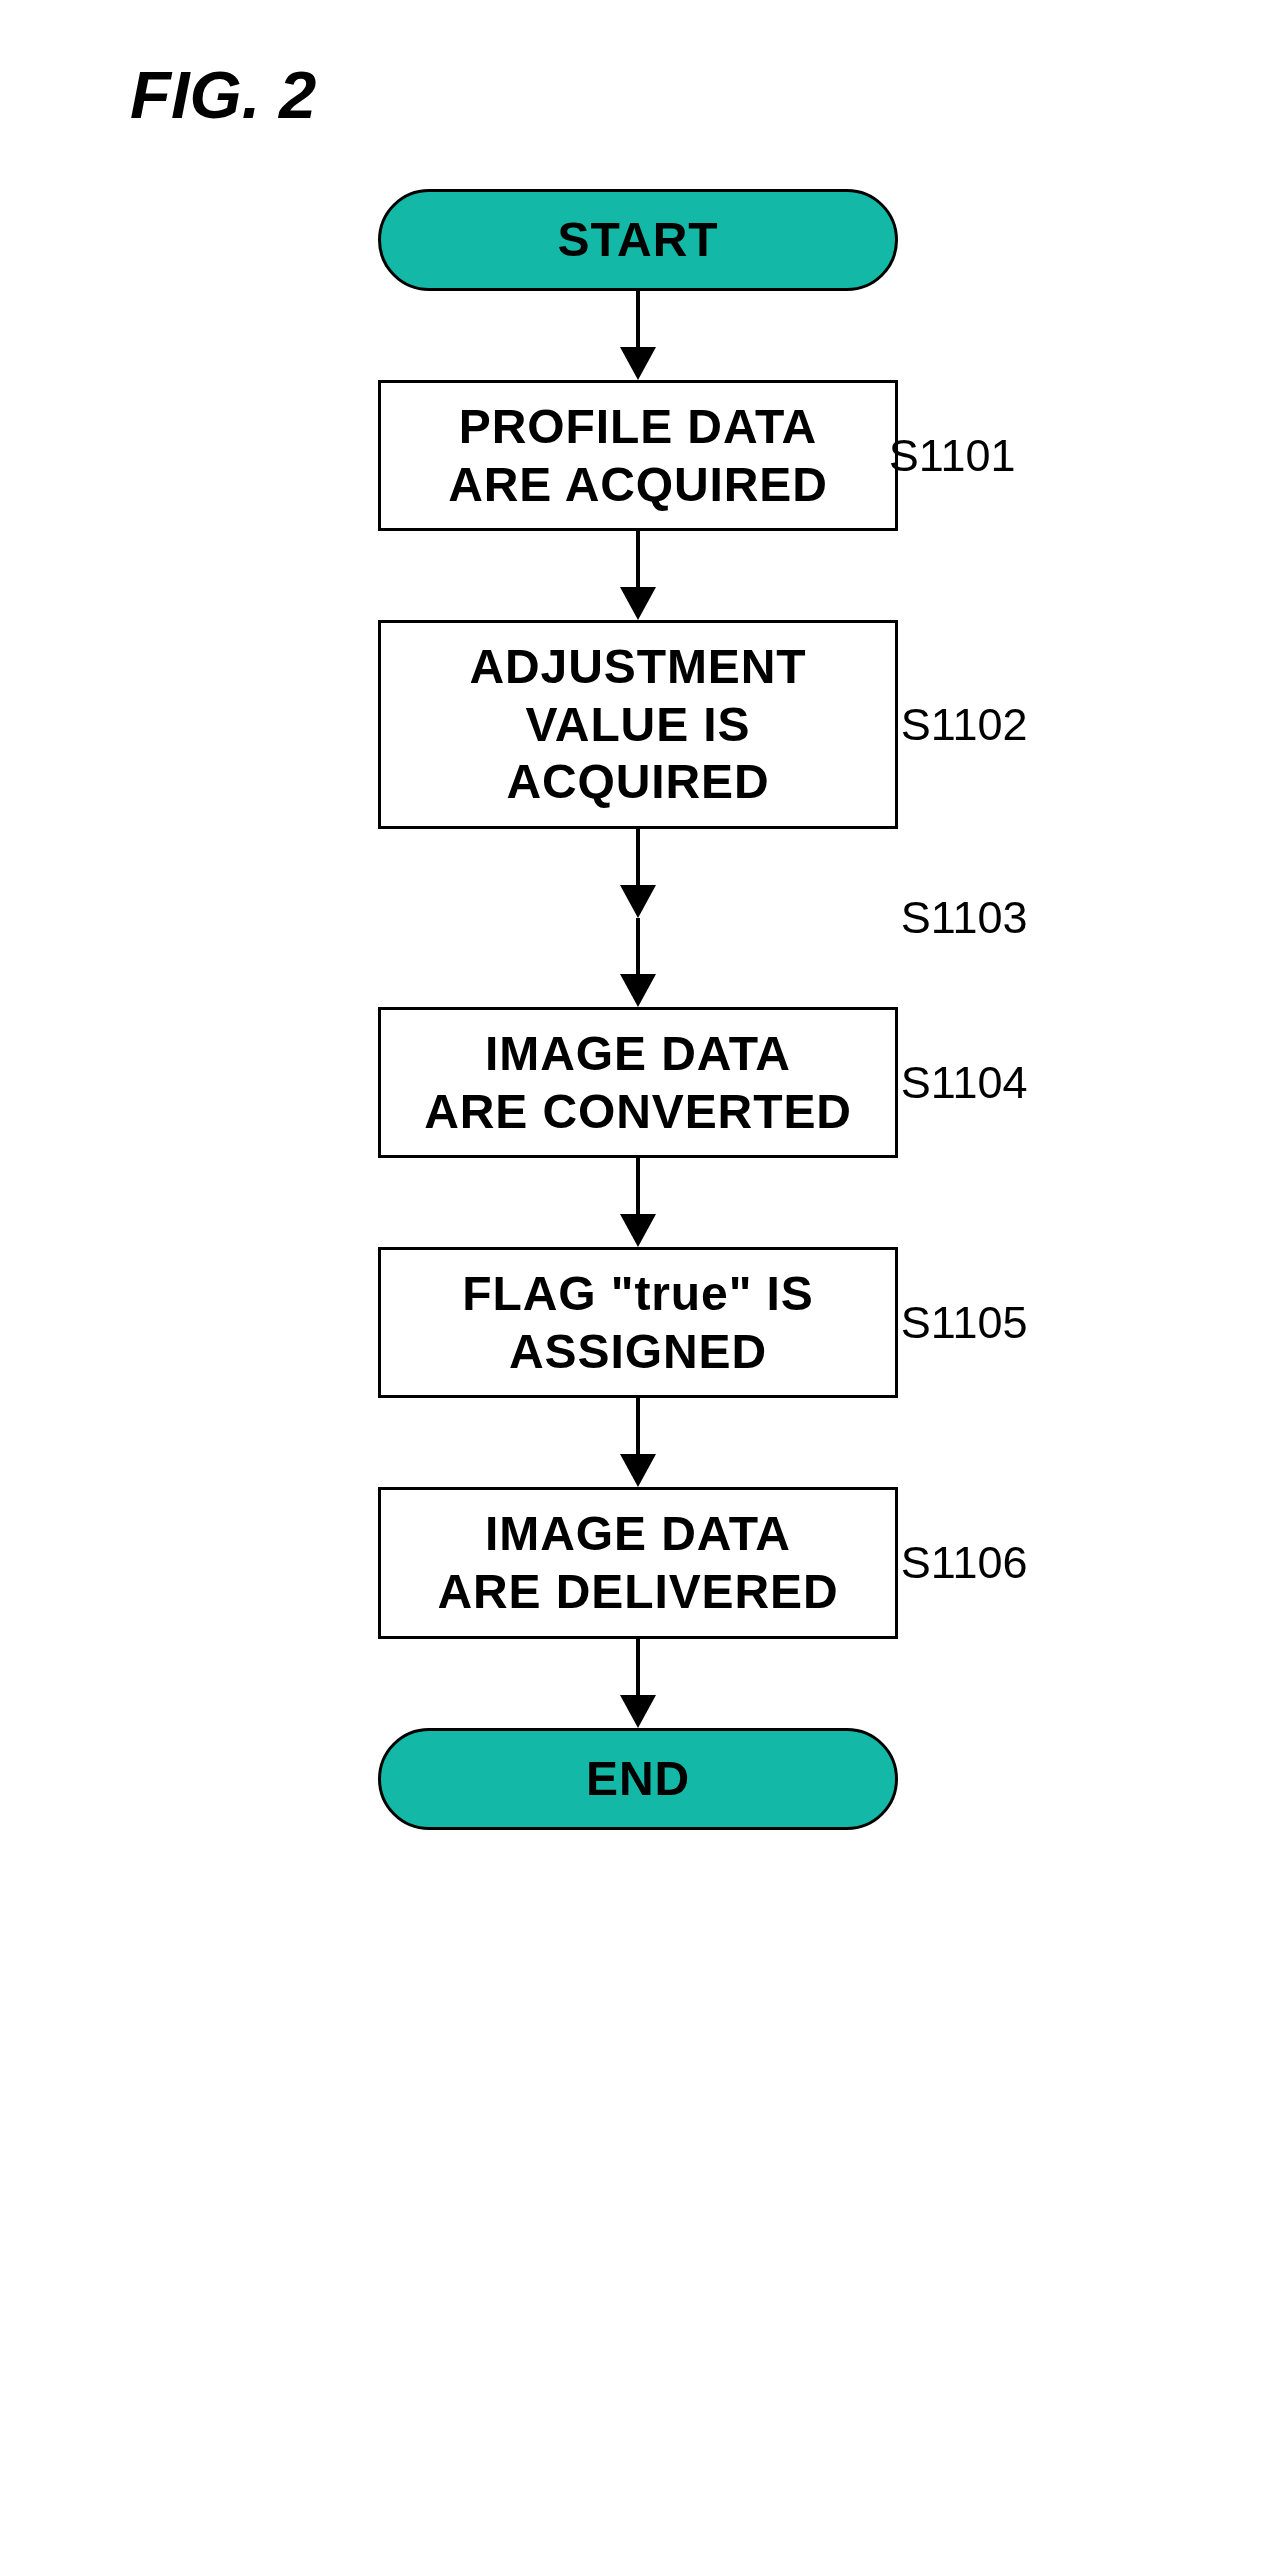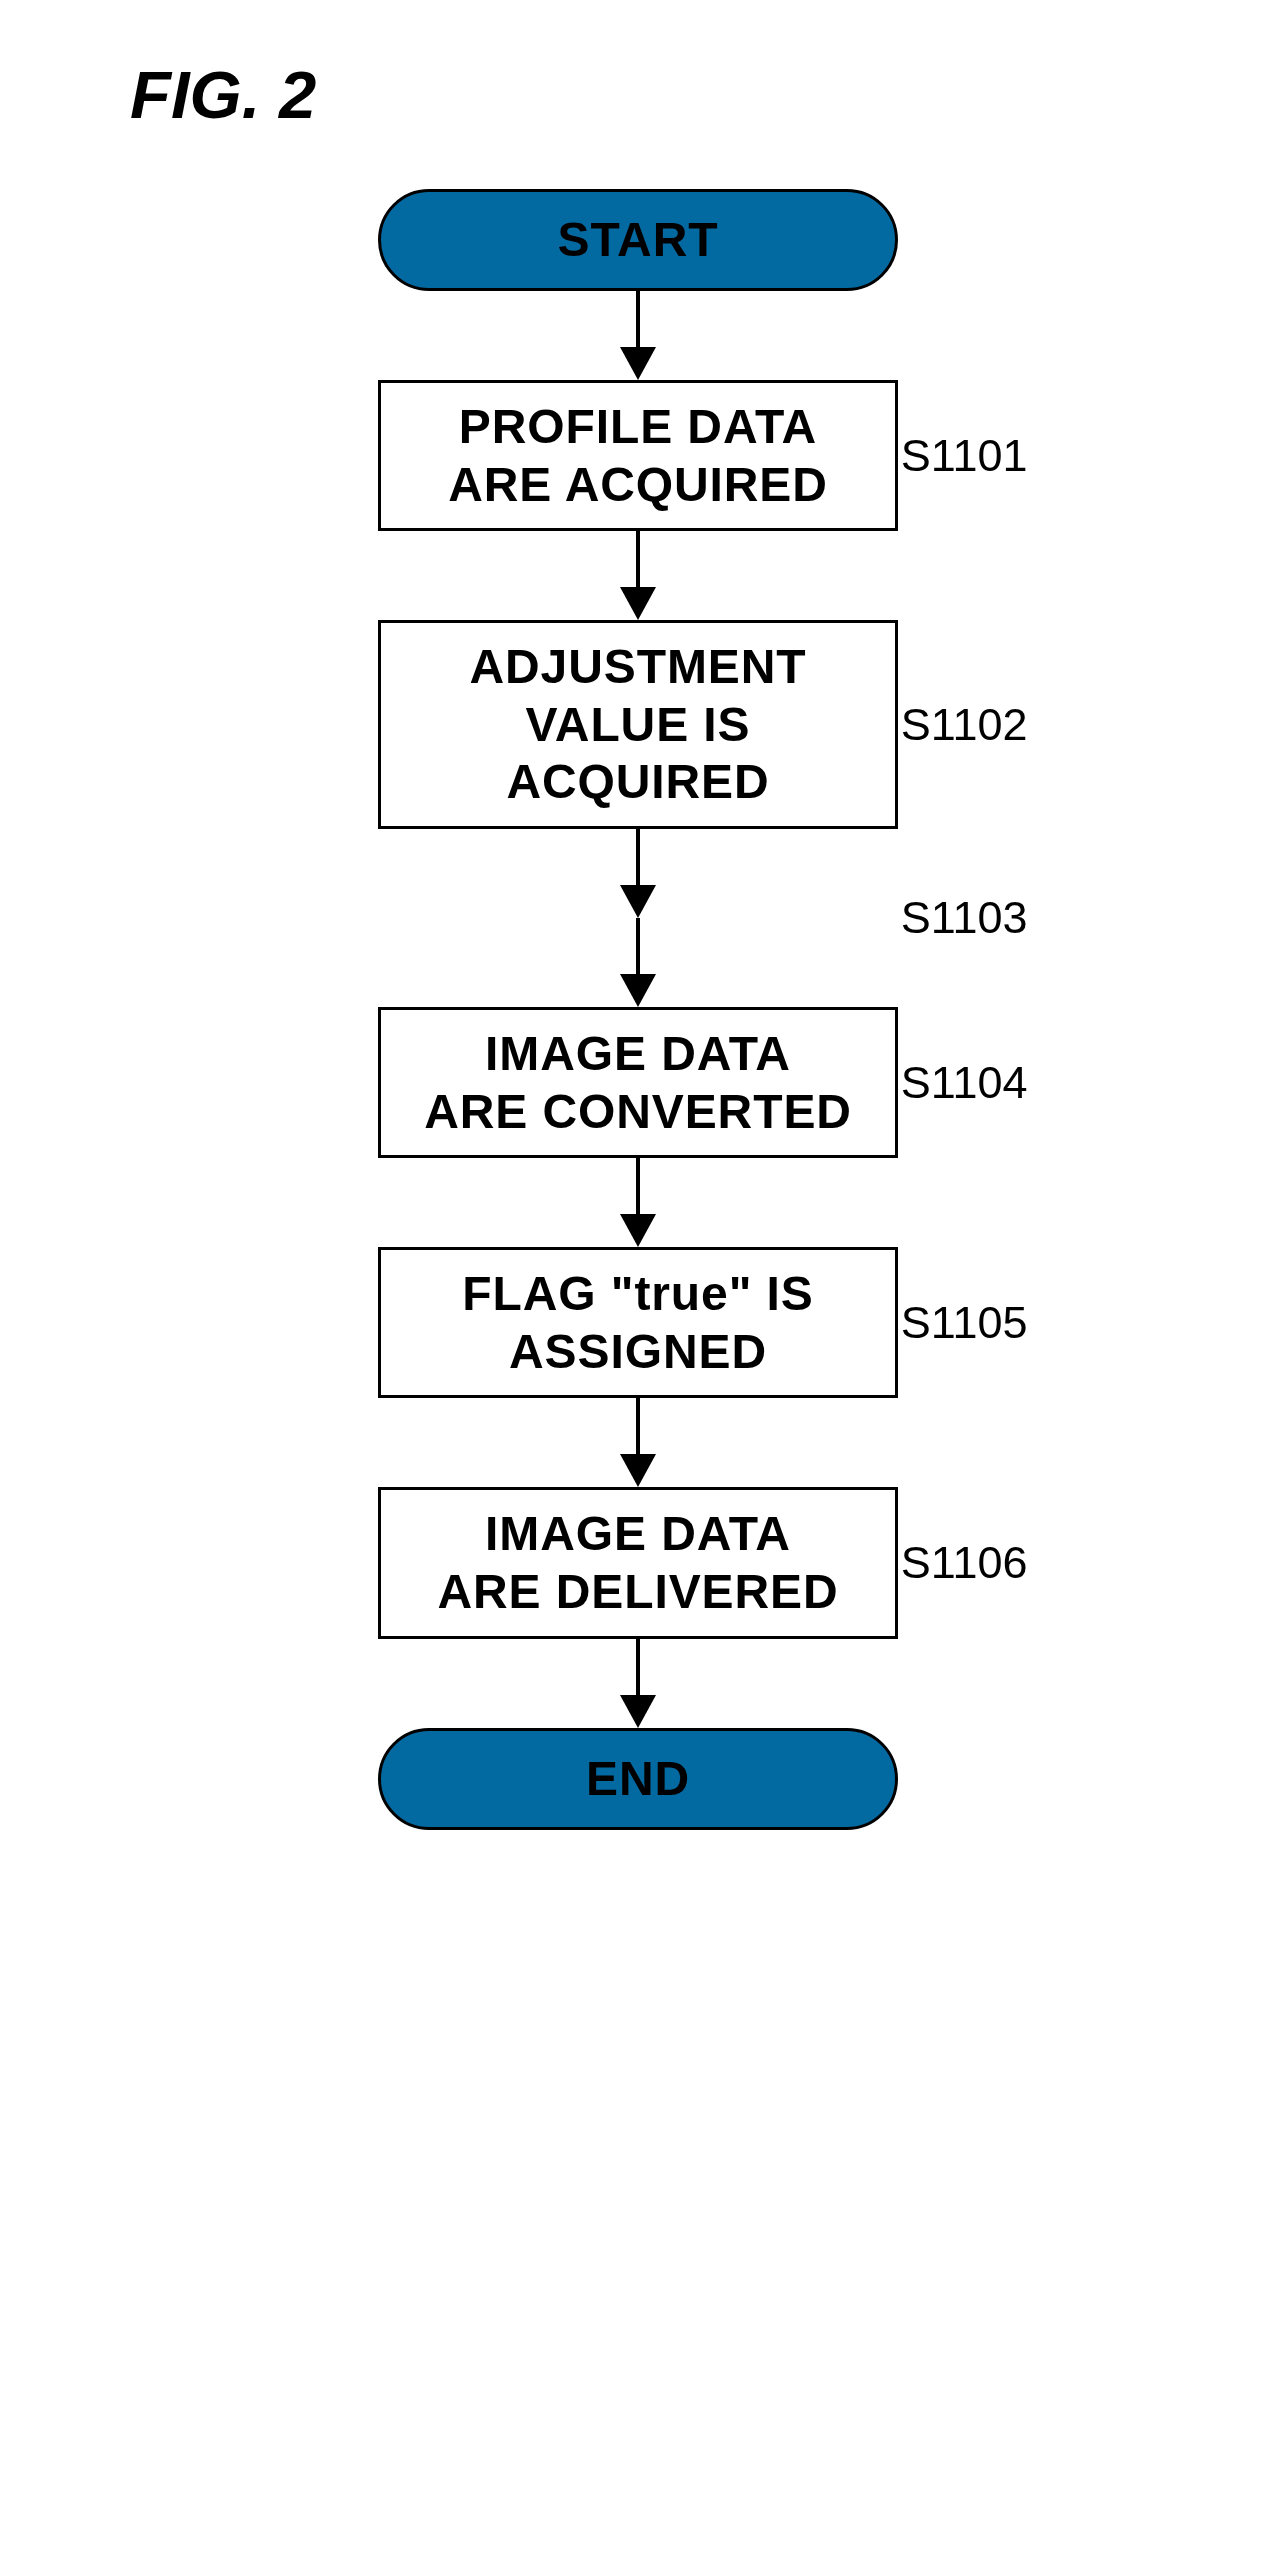--- a/index.html
+++ b/index.html
@@ -54,21 +54,21 @@
     }
 
     .terminal-box {
       width: 520px;
       height: 102px;
       border: 3.7px solid #000000;
       border-radius: 51px;
       display: flex;
       align-items: center;
       justify-content: center;
-      background: #0369a1;
+      background: #14b8a6;
     }
 
     .process-box {
       width: 520px;
       min-height: 149px;
       border: 3.7px solid #000000;
       display: flex;
       align-items: center;
       justify-content: center;
       background: #ffffff;
@@ -148,21 +148,21 @@
 
     <div class="arrow-with-head">
       <div class="arrow-line"></div>
       <div class="arrow"></div>
     </div>
 
     <div class="step-with-label">
       <div class="process-box">
         <span class="box-text">PROFILE DATA<br>ARE ACQUIRED</span>
       </div>
-      <div class="bracket-label" style="right: 28px; top: 50%; transform: translateY(-50%); text-align: right;">
+      <div class="bracket-label" style="right: 40px; top: 50%; transform: translateY(-50%); text-align: right;">
         <span class="step-label" style="position: relative; right: auto; top: auto; transform: none;">S1101</span>
       </div>
     </div>
 
     <div class="arrow-with-head">
       <div class="arrow-line"></div>
       <div class="arrow"></div>
     </div>
 
     <div class="step-with-label">

